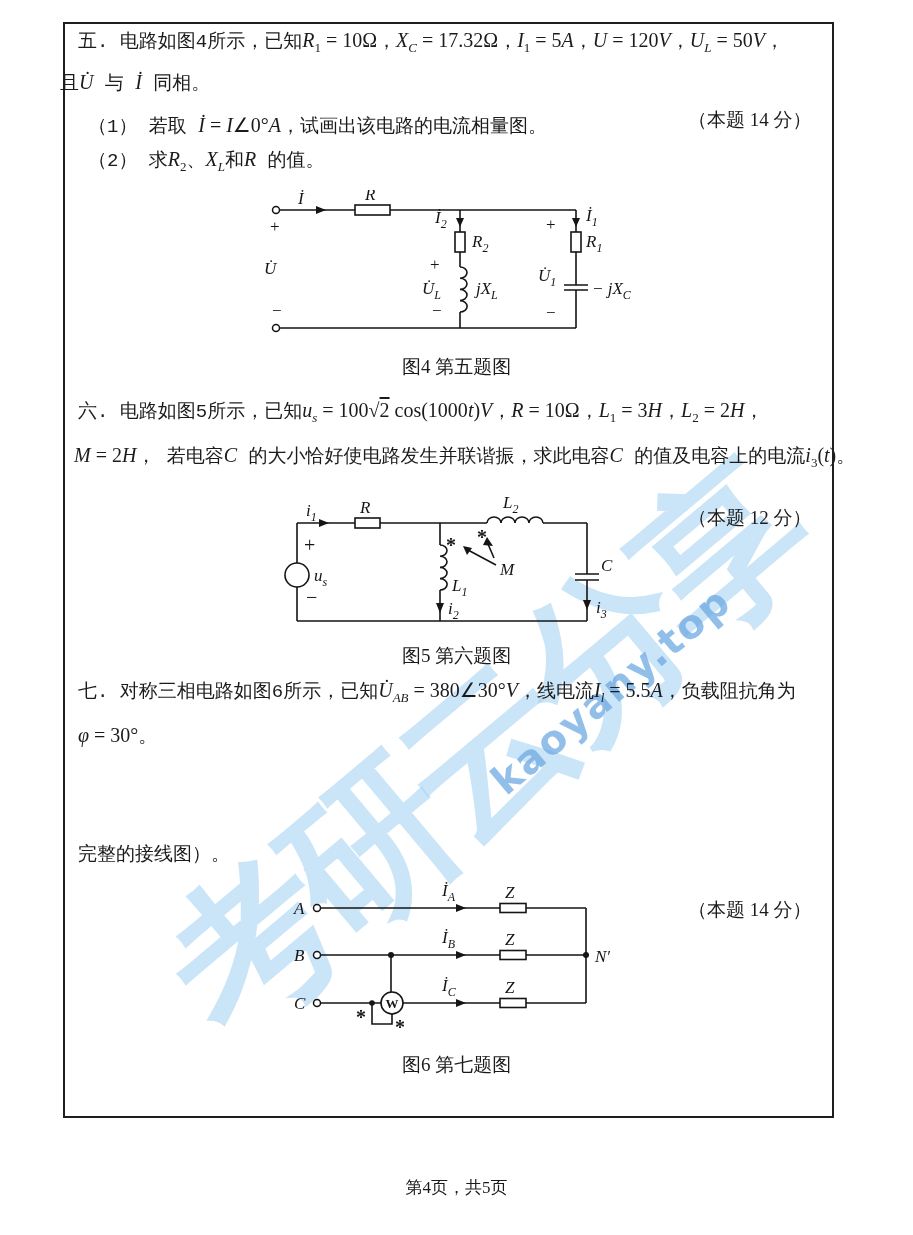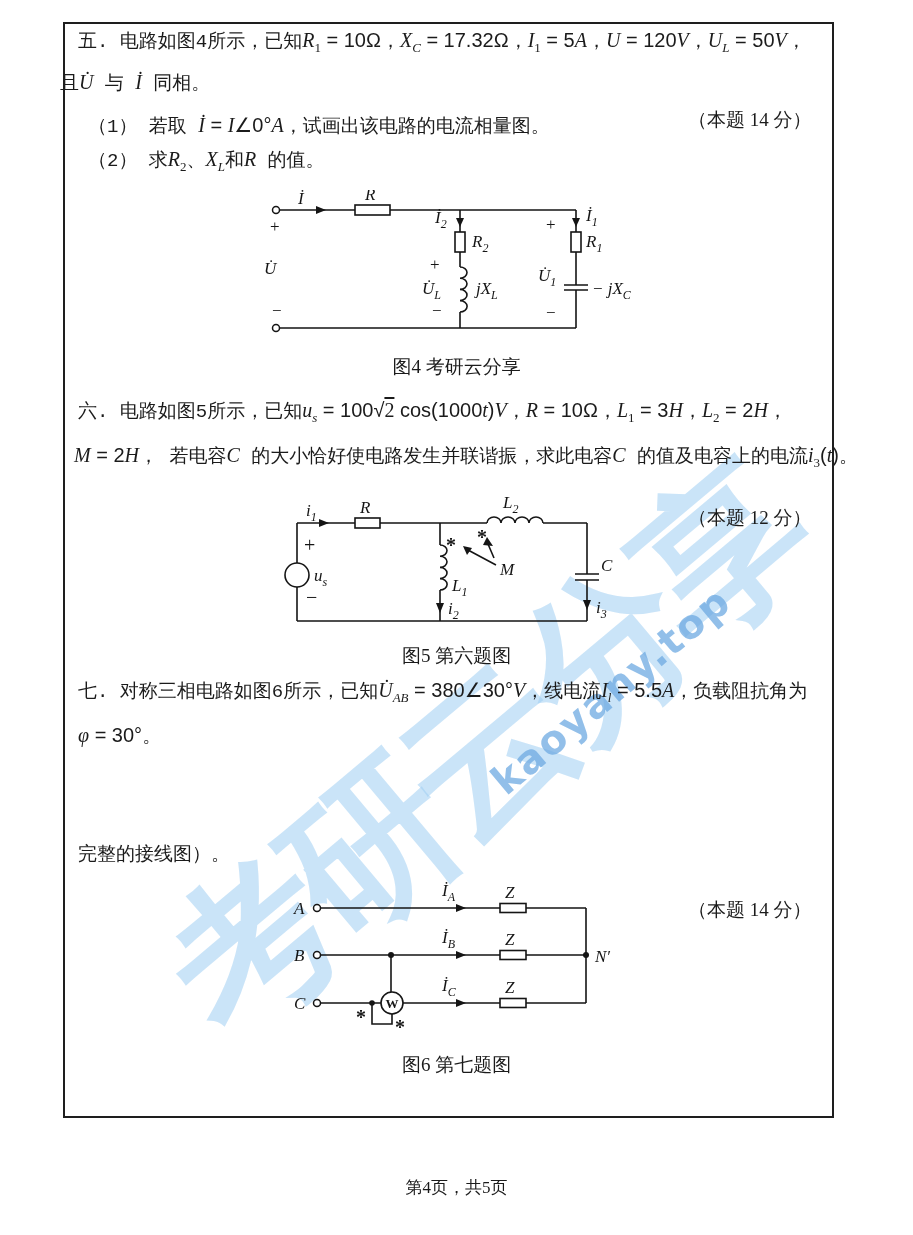--- a/index.html
+++ b/index.html
@@ -10,21 +10,21 @@
   .watermark{position:absolute;inset:0;z-index:1;}
   .wm-brand{position:absolute;left:120px;top:915px;transform:rotate(-40deg);transform-origin:0 0;
             font-size:165px;font-weight:bold;letter-spacing:-12px;white-space:nowrap;
             color:rgba(158,206,242,0.55);font-family:"Liberation Serif","DejaVu Serif",serif;}
   .wm-site{position:absolute;left:497px;top:763px;transform:rotate(-40deg);transform-origin:0 50%;
            font-size:40px;font-weight:bold;letter-spacing:2px;white-space:nowrap;
            color:rgba(110,170,225,0.75);font-family:"DejaVu Sans","Liberation Sans",sans-serif;}
   .content{position:absolute;inset:0;z-index:2;}
   .tline{position:absolute;white-space:nowrap;font-size:19px;line-height:24px;}
   .seg-n{font-family:Liberation Mono, monospace;margin-top:46px;}
-  .seg-m{font-family:Liberation Sans, sans-serif;font-size:20px;text-align:right;}
+  .seg-m{font-family:Liberation Serif, serif;font-size:20px;text-align:right;}
   .seg-sq{font-family:"Liberation Serif","DejaVu Serif",serif;font-size:20px;text-decoration:overline;}
   .seg-i{font-family:"Liberation Serif","DejaVu Serif",serif;font-style:italic;font-size:20px;}
   .seg-sub{font-family:"Liberation Serif","DejaVu Serif",serif;font-size:13px;vertical-align:-5px;}
   .seg-isub{font-family:"Liberation Serif","DejaVu Serif",serif;font-style:italic;font-size:13px;vertical-align:-5px;}
   .cap{position:absolute;left:0;width:913px;text-align:center;font-size:19px;}
   .pts{position:absolute;left:688px;font-size:19px;white-space:nowrap;}
   .footer{position:absolute;left:0;top:1140px;width:913px;text-align:center;font-size:17px;z-index:2;margin-top:36px;}
   .fig{position:absolute;}
   svg text{font-family:"Liberation Serif","DejaVu Serif",serif;font-style:italic;font-size:17px;fill:#151515;}
   svg text.sn{font-style:normal;}
@@ -86,21 +86,21 @@
       <text x="306" y="40" class="sn">+</text>
       <text x="346" y="31"><tspan>İ</tspan><tspan class="st" dy="5">1</tspan></text>
       <text x="346" y="57"><tspan>R</tspan><tspan class="st" dy="5">1</tspan></text>
       <text x="298" y="91"><tspan>U̇</tspan><tspan class="st" dy="5">1</tspan></text>
       <text x="306" y="128" class="sn">−</text>
       <text x="352" y="104"><tspan>− jX</tspan><tspan class="st" dy="5">C</tspan></text>
       <text x="30" y="42" class="sn">+</text>
       <text x="24" y="84"><tspan>U̇</tspan></text>
       <text x="32" y="126" class="sn">−</text>
     </svg>
-    <div class="cap" style="top:354px">图4 考研云分享</div>
+    <div class="cap" style="top:354px">图4 第五题图</div>
 
     <div class="tline" style="left:78px;top:398px"><span class="seg-n">六.  电路如图5所示，已知</span><span class="seg-i">u</span><span class="seg-isub">s</span><span class="seg-m"> = 100√</span><span class="seg-sq">2</span><span class="seg-m"> cos(1000</span><span class="seg-i">t</span><span class="seg-m">)</span><span class="seg-i">V</span><span class="seg-n">，</span><span class="seg-i">R</span><span class="seg-m"> = 10Ω</span><span class="seg-n">，</span><span class="seg-i">L</span><span class="seg-sub">1</span><span class="seg-m"> = 3</span><span class="seg-i">H</span><span class="seg-n">，</span><span class="seg-i">L</span><span class="seg-sub">2</span><span class="seg-m"> = 2</span><span class="seg-i">H</span><span class="seg-n">，</span></div>
     <div class="tline" style="left:74px;top:443px"><span class="seg-i">M</span><span class="seg-m"> = 2</span><span class="seg-i">H</span><span class="seg-n">，</span><span class="seg-n"> 若电容</span><span class="seg-i">C</span><span class="seg-n"> 的大小恰好使电路发生并联谐振，求此电容</span><span class="seg-i">C</span><span class="seg-n"> 的值及电容上的电流</span><span class="seg-i">i</span><span class="seg-sub">3</span><span class="seg-m">(</span><span class="seg-i">t</span><span class="seg-m">)</span><span class="seg-n">。</span></div>
     <div class="pts" style="top:505px">（本题 12 分）</div>
 
     <svg class="fig" style="left:260px;top:488px" width="440" height="150" viewBox="0 0 440 150">
       <g>
         <path class="wire" d="M37,35 V75 M37,99 V133 M37,35 H95 M120,35 H227 M283,35 H327 M37,133 H327"></path>
         <path class="wire" d="M180,35 V57 M180,102 V133"></path>
         <path class="wire" d="M327,35 V86 M327,92 V133"></path>

